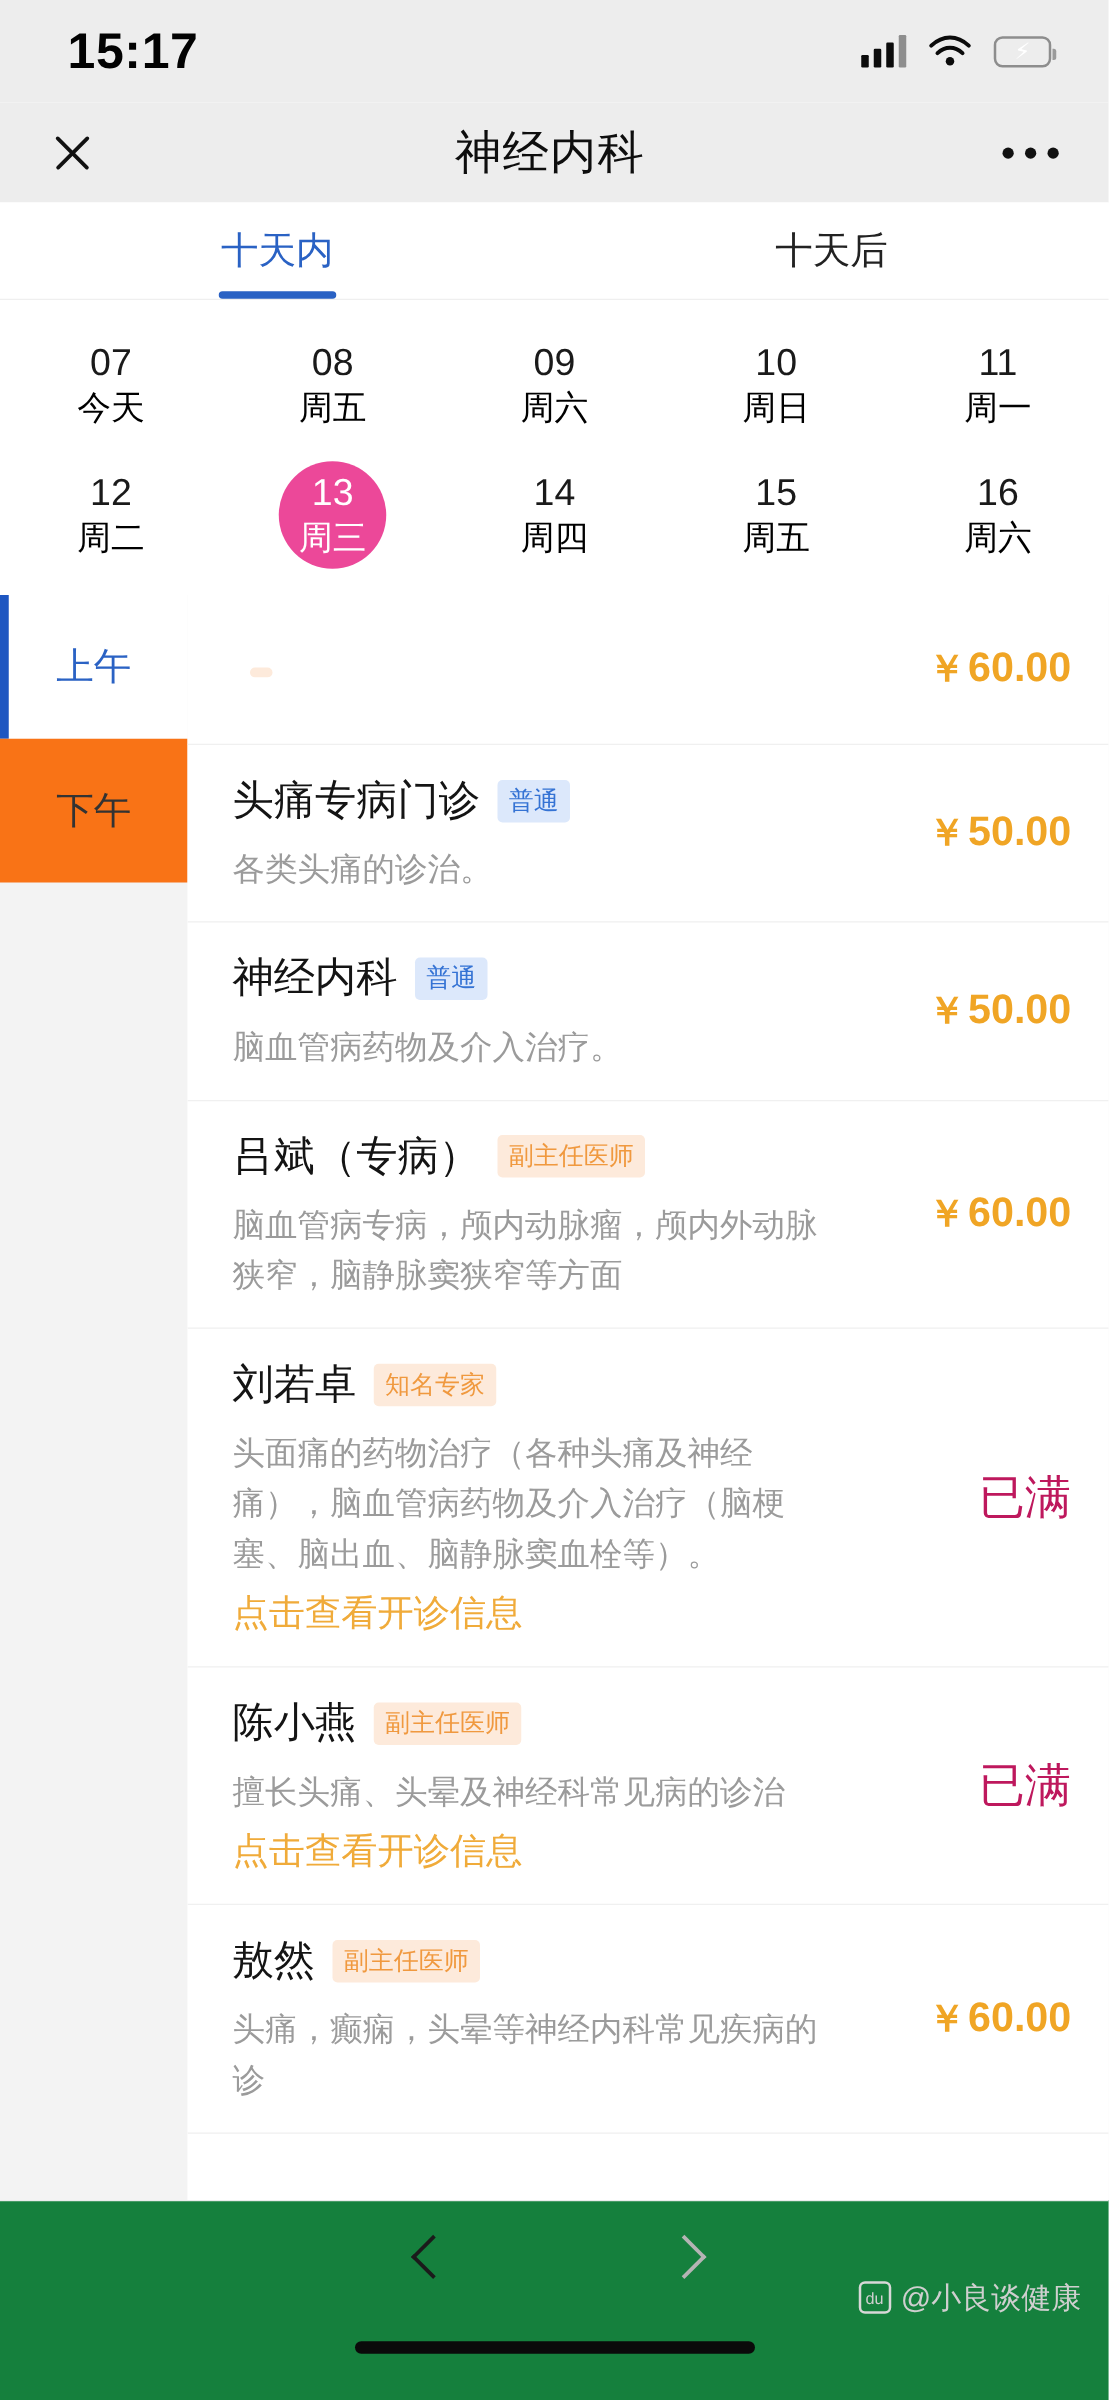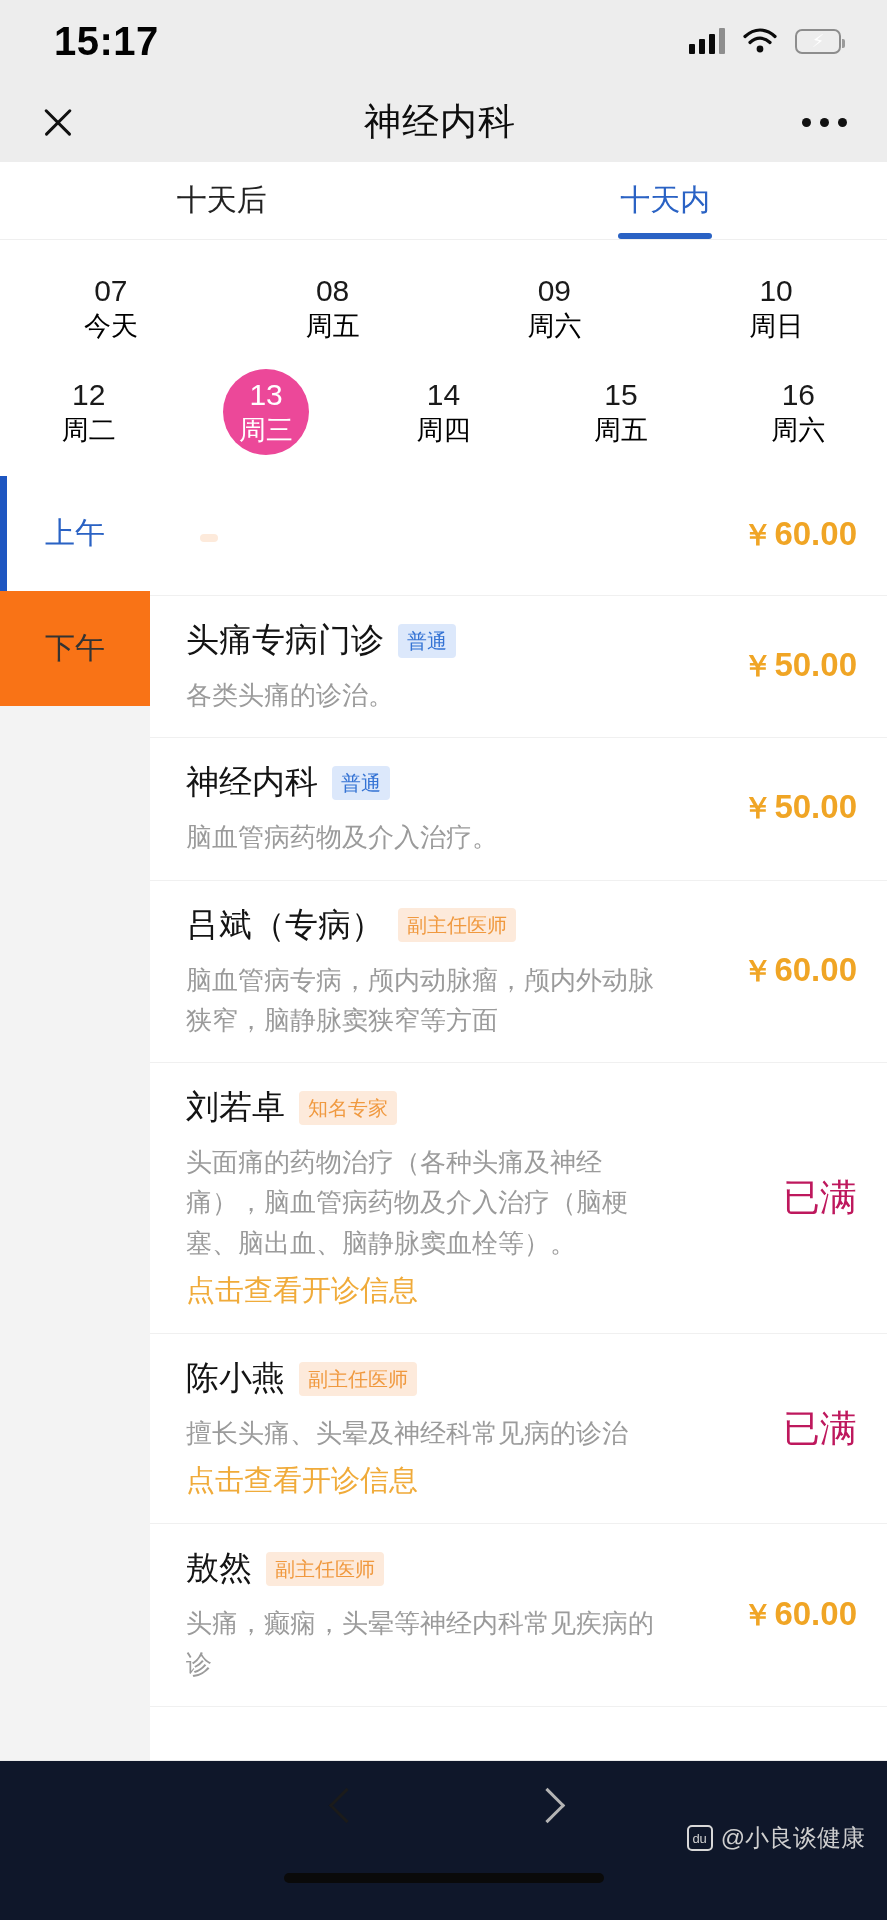--- a/index.html
+++ b/index.html
@@ -125,21 +125,21 @@
   .clip-title {
     height: 22px; overflow:hidden; position:relative; margin-bottom: 10px;
   }
   .clip-title .inner {
     position:absolute; bottom:0; left:0; display:flex; align-items:center; gap:14px;
   }
 
   
   .bottombar {
     position:absolute; left:0; bottom:0; width:100%; height: 160px;
-    background:#0f172a; border-top:1px solid #ebebeb;
+    background:#15803d; border-top:1px solid #ebebeb;
   }
   .navarrows {
     display:flex; align-items:center; justify-content:center; gap: 175px;
     height: 96px;
   }
   .chev { width: 26px; height: 44px; position: relative; }
   .chev::before {
     content:""; position:absolute; left:4px; top:6px; width:22px; height:22px;
     border-left: 3px solid #1b1b1b; border-bottom: 3px solid #1b1b1b;
     transform: rotate(45deg);
@@ -193,22 +193,22 @@
     <span class="close-x"></span>
     <span class="nav-title">神经内科</span>
     <span class="dots">
         <i></i>
         <i></i>
         <i></i>
       </span>
   </div>
 
   <div class="tabs">
+    <div class="tab active">十天内</div>
     <div class="tab">十天后</div>
-    <div class="tab active">十天内</div>
   </div>
 
   <div class="dates">
     <div class="date-row">
       <div class="date-cell">
           <div class="date-pill">
         <span class="date-num">07</span>
         <span class="date-wd">今天</span>
           </div>
         </div>
@@ -221,20 +221,26 @@
       <div class="date-cell">
           <div class="date-pill">
         <span class="date-num">09</span>
         <span class="date-wd">周六</span>
           </div>
         </div>
       <div class="date-cell">
           <div class="date-pill">
         <span class="date-num">10</span>
         <span class="date-wd">周日</span>
+          </div>
+        </div>
+      <div class="date-cell">
+          <div class="date-pill">
+        <span class="date-num">11</span>
+        <span class="date-wd">周一</span>
           </div>
         </div>
     </div>
     <div class="date-row">
       <div class="date-cell">
           <div class="date-pill">
         <span class="date-num">12</span>
         <span class="date-wd">周二</span>
           </div>
         </div>

